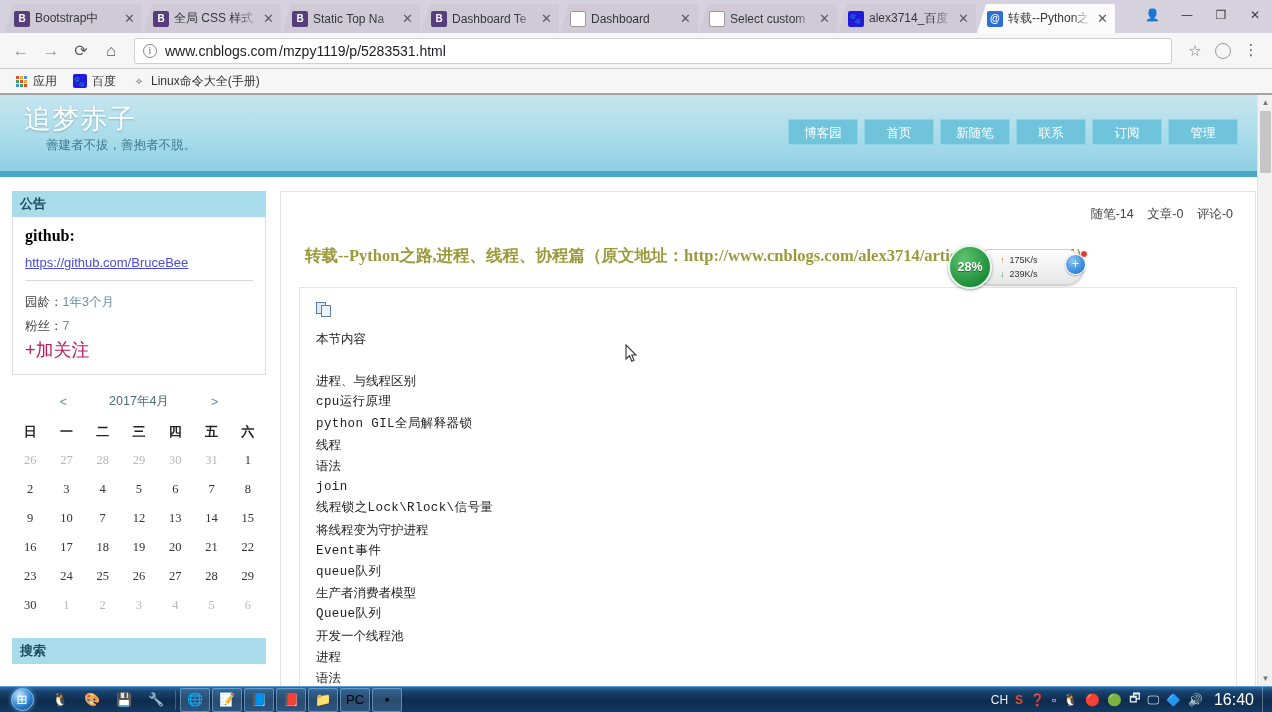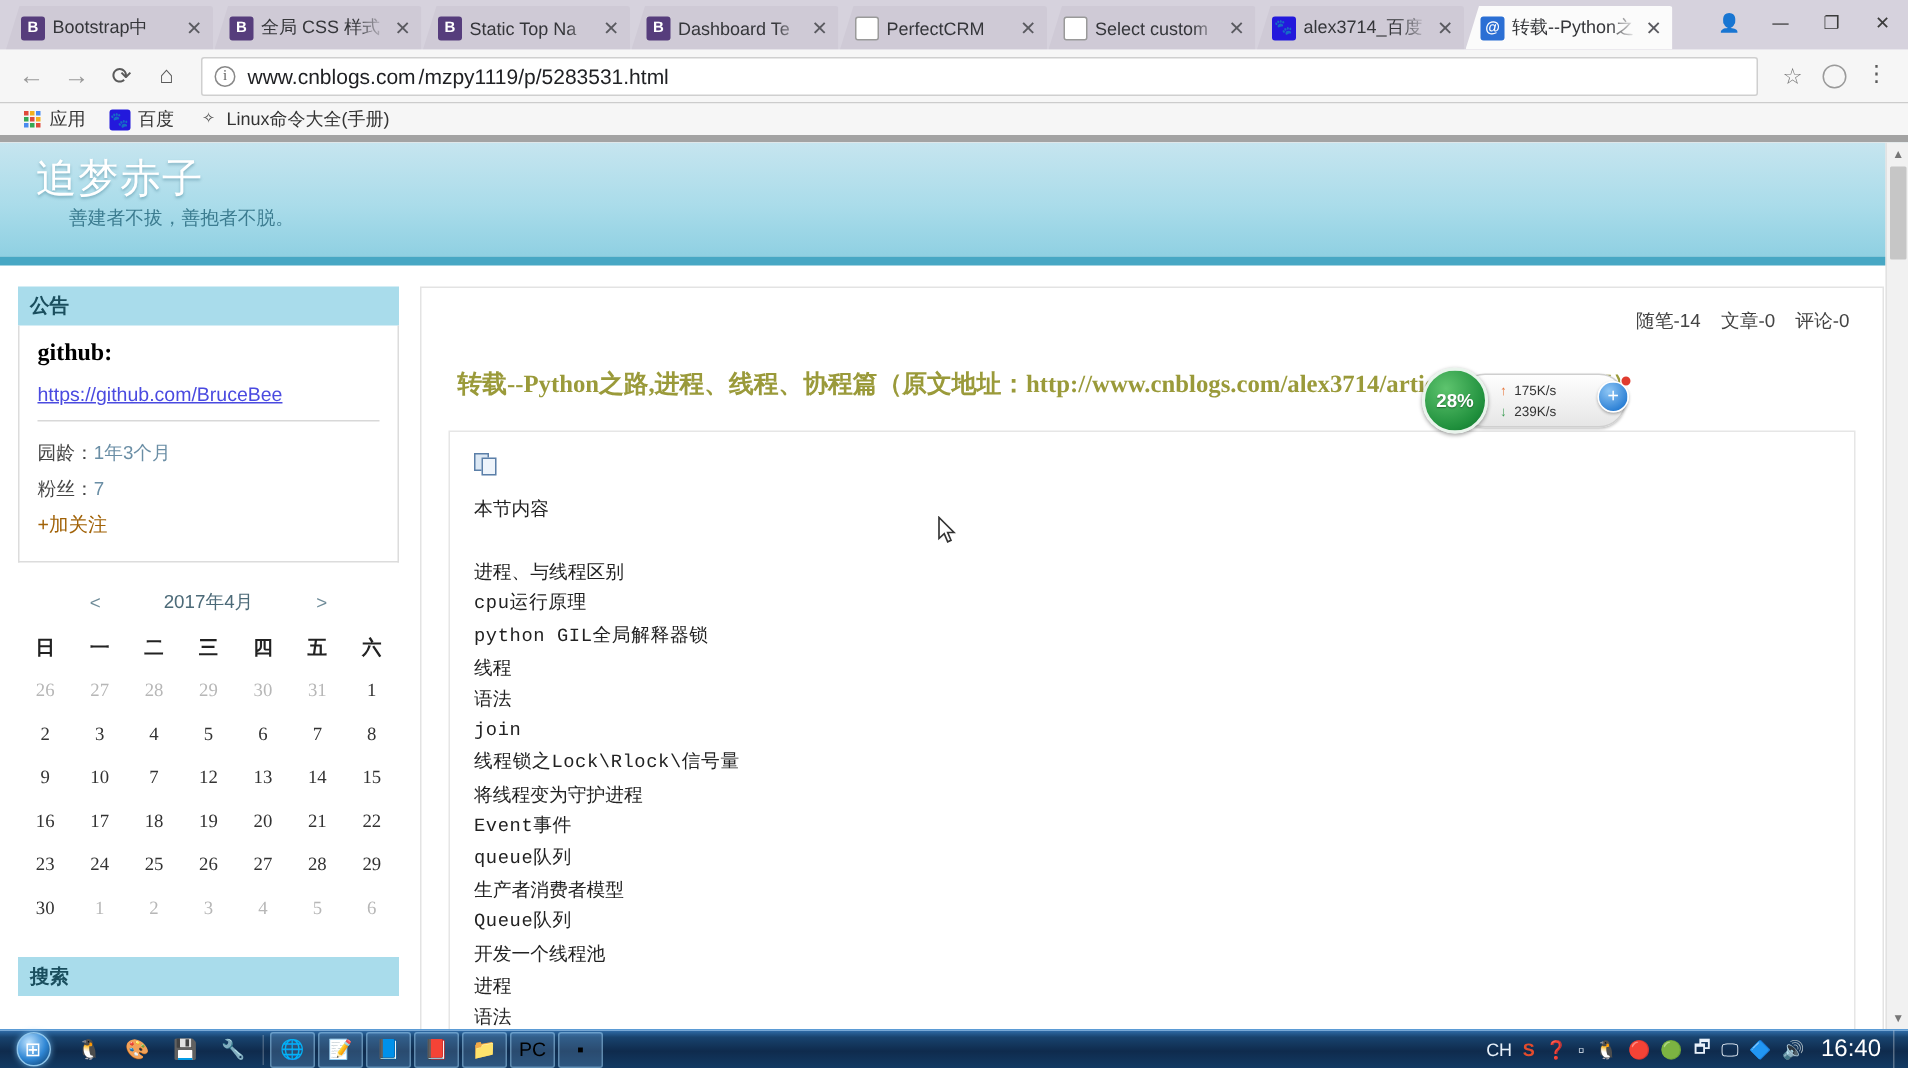--- a/index.html
+++ b/index.html
@@ -77,21 +77,21 @@
   }
   .urltext { font-size: 14px; color: #202124; white-space: nowrap; }
   .star { color: #777; font-size: 15px; }
   .tbright { display: flex; align-items: center; gap: 2px; }
   .profcircle { width: 16px; height: 16px; border: 1.6px solid #9a9a9a; border-radius: 50%; }
   .kebab { font-size: 15px; color: #5a5a5a; letter-spacing: 0; line-height: 0.7; }
 
   
   .bookmarks {
     height: 26px; background: #f6f6f6; display: flex; align-items: center;
-    padding: 0 8px; gap: 4px; border-bottom: 5px solid #a3a3a3;
+    padding: 0 8px; gap: 4px; border-bottom: 2px solid #a3a3a3;
   }
   .bm { display: flex; align-items: center; gap: 5px; padding: 2px 6px; font-size: 12px; color: #333; }
   .bm .bmicon { width: 14px; height: 14px; flex: none; display:flex; align-items:center;
                 justify-content:center; font-size:10px; color:#fff; border-radius:2px;}
   .grid-icon { display: grid; grid-template-columns: repeat(3,3px); grid-template-rows: repeat(3,3px);
                gap: 1px; }
   .grid-icon i { display:block; width:3px; height:3px; }
   .bm-arrow { color: #555; font-size: 12px; }
 
   
@@ -168,21 +168,21 @@
     background: #a9dceb; color: #1a4e5e; font-size: 13px; font-weight: bold;
     padding: 5px 8px; line-height: 16px;
   }
   .panelbody { border: 1px solid #dcdcdc; border-top: none; padding: 10px 12px 12px; }
   .gh-label { font-size: 16px; font-weight: bold; color: #000;
               font-family: "Liberation Serif", serif; margin-bottom: 10px; }
   .gh-link { font-size: 13px; color: #4a4ae0; word-break: break-all; display: block;
              padding-bottom: 10px; border-bottom: 1px solid #d8d8d8; }
   .profile { margin-top: 9px; font-size: 12.5px; color: #444; line-height: 24px; }
   .profile .val { color: #6a8ea5; }
-  .follow { color: #a16207; font-size: 13px; }
+  .follow { color: #be185d; font-size: 18px; }
 
   .calendar { margin-top: 14px; width: 100%; }
   .calnav { display: flex; align-items: center; justify-content: center; gap: 42px;
             font-size: 12.5px; color: #4c6a78; padding: 4px 0 8px; }
   .calnav .arr { color: #6f8c99; }
   table.cal { width: 100%; border-collapse: collapse; }
   table.cal th { font-size: 13px; color: #222; font-weight: bold; padding: 5px 0;
                  font-family: "Liberation Serif", serif; }
   table.cal td { font-size: 12.5px; color: #333; text-align: center; padding: 7px 0;
                  font-family: "Liberation Serif", serif; }
@@ -269,21 +269,21 @@
       <span class="tablabel">Static Top Na</span>
       <span class="tabclose">✕</span>
     </div>
     <div class="tab">
       <span class="favicon fv-bootstrap">B</span>
       <span class="tablabel">Dashboard Te</span>
       <span class="tabclose">✕</span>
     </div>
     <div class="tab">
       <span class="favicon fv-doc">▤</span>
-      <span class="tablabel">PerfectCRM</span>
+      <span class="tablabel">Dashboard</span>
       <span class="tabclose">✕</span>
     </div>
     <div class="tab">
       <span class="favicon fv-doc">▤</span>
       <span class="tablabel">Select custom</span>
       <span class="tabclose">✕</span>
     </div>
     <div class="tab">
       <span class="favicon fv-baidu">🐾</span>
       <span class="tablabel">alex3714_百度</span>
@@ -348,20 +348,28 @@
       <span class="bmicon bm-arrow" style="color:#555">✧</span>
       <span>Linux命令大全(手册)</span>
     </div>
   </div>
 
   <div class="viewport">
 
     <div class="blogheader">
       <div class="blogtitle">追梦赤子</div>
       <div class="blogsub">善建者不拔，善抱者不脱。</div>
+      <div class="blognav">
+        <a>博客园</a>
+        <a>首页</a>
+        <a>新随笔</a>
+        <a>联系</a>
+        <a>订阅</a>
+        <a>管理</a>
+      </div>
     </div>
 
     <div class="speedwidget">
       <div class="pill"></div>
       <div class="rows">
         <div>
           <span class="up">↑</span>
           <span>175K/s</span>
         </div>
         <div>

